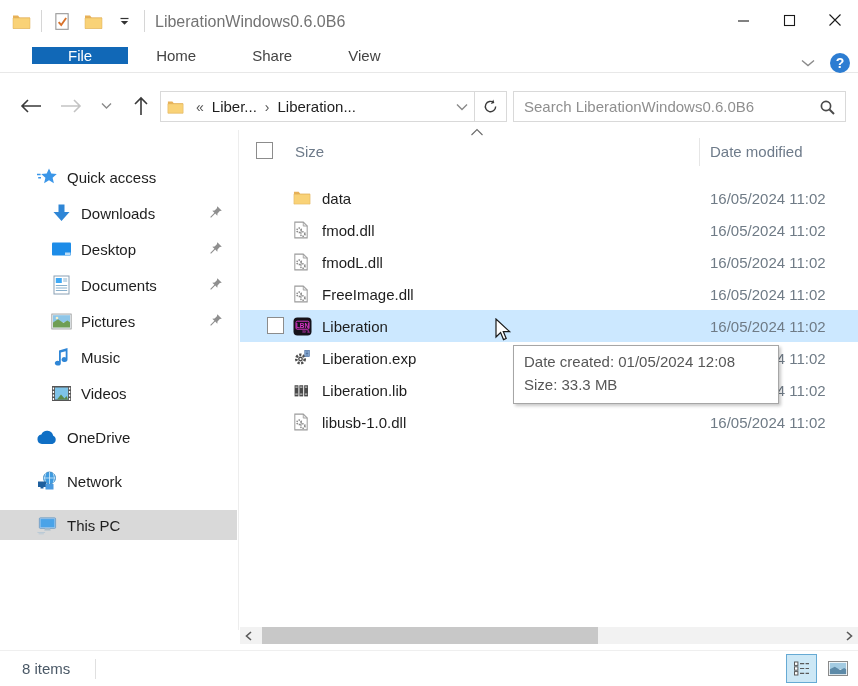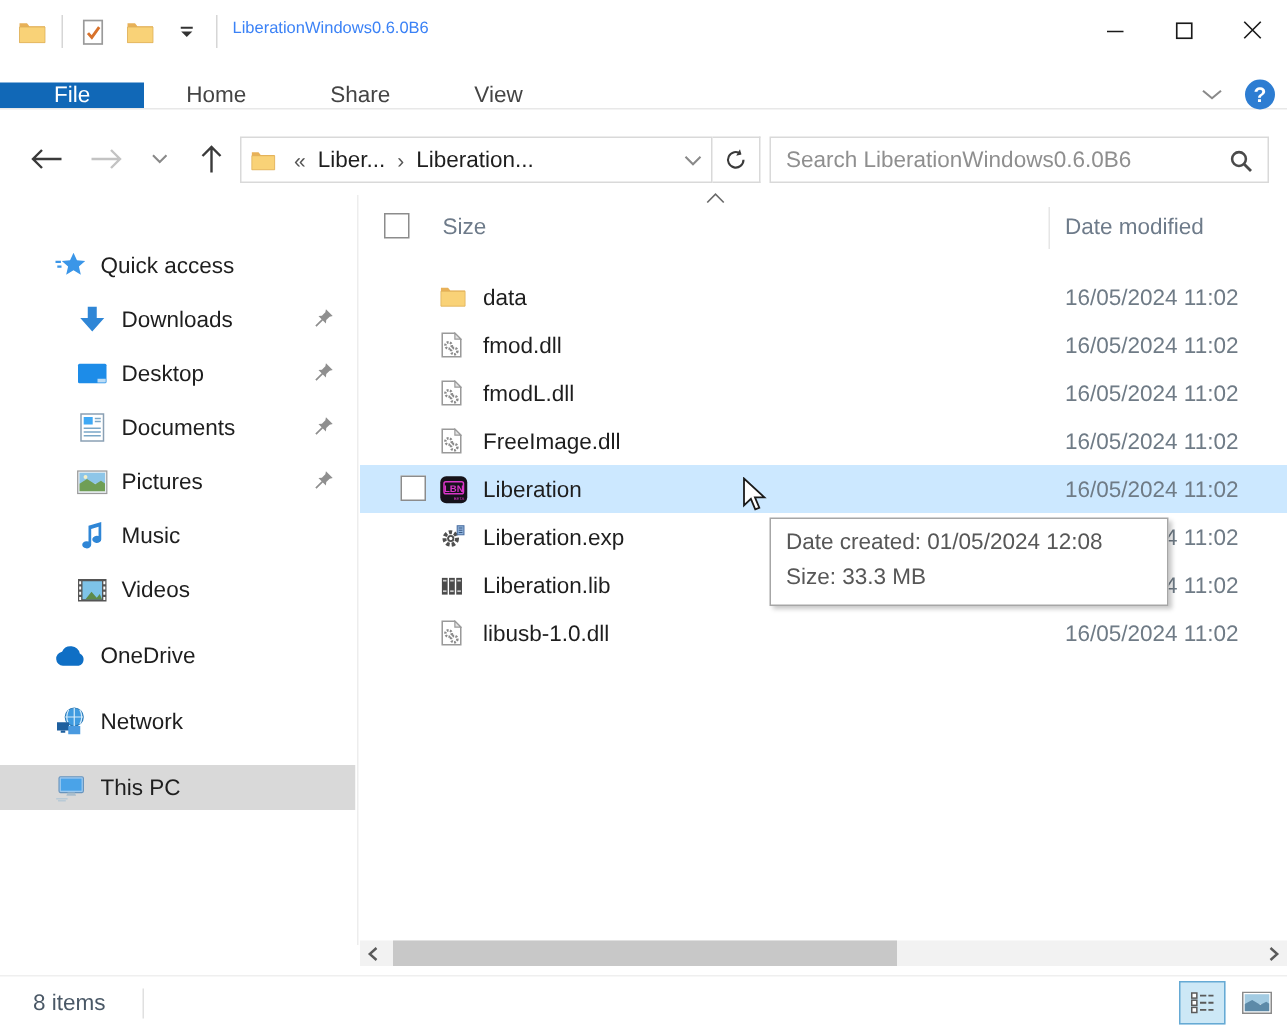--- a/index.html
+++ b/index.html
@@ -8,27 +8,27 @@
     font-family:"Liberation Sans","DejaVu Sans",sans-serif;
     font-size:15px; color:#1e1e1e; background:#fff; overflow:hidden; position:relative;
   }
   svg { display:block; }
 
   
   .titlebar { position:absolute; left:0; top:0; width:858px; height:46px; background:#fff; }
   .qat { position:absolute; left:10px; top:10px; display:flex; align-items:center; gap:9px; }
   .qat .sep { width:1px; height:22px; background:#d6d6d6; }
   .qat-btn { width:22px; height:22px; display:flex; align-items:center; justify-content:center; }
-  .win-title { position:absolute; left:155px; top:13px; font-size:11px; color:#3b82f6; white-space:nowrap; }
+  .win-title { position:absolute; left:155px; top:13px; font-size:16px; color:#737373; white-space:nowrap; }
   .win-controls { position:absolute; right:0; top:0; height:46px; display:flex; }
   .win-btn { width:46px; height:40px; display:flex; align-items:center; justify-content:center; }
 
   
   .tabsrow { position:absolute; left:0; top:38px; width:858px; height:35px; background:#fff;
-             border-bottom:1px solid #e8e8e8; display:flex; align-items:flex-end; }
+             border-bottom:1px solid #e8e8e8; display:flex; align-items:center;padding-left:32px; }
   .tab { display:flex; align-items:center; justify-content:center; padding:0 28px; color:#444; cursor:default; }
   .tab.active { background:#1168b7; color:#fff; padding:0 36px; }
   .ribbon-right { position:absolute; right:8px; top:46px; height:34px; display:flex; align-items:center; gap:14px; }
   .help-btn { width:20px; height:20px; border-radius:50%; background:#2d7dd2; color:#fff;
               display:flex; align-items:center; justify-content:center; font-size:14px; font-weight:bold; }
 
   
   .navbar { position:absolute; left:0; top:82px; width:858px; height:48px; background:#fff; }
   .nav-btn { position:absolute; top:0; height:48px; display:flex; align-items:center; justify-content:center; }
   .addressbox { position:absolute; left:160px; top:9px; width:315px; height:31px; border:1px solid #d9d9d9;

